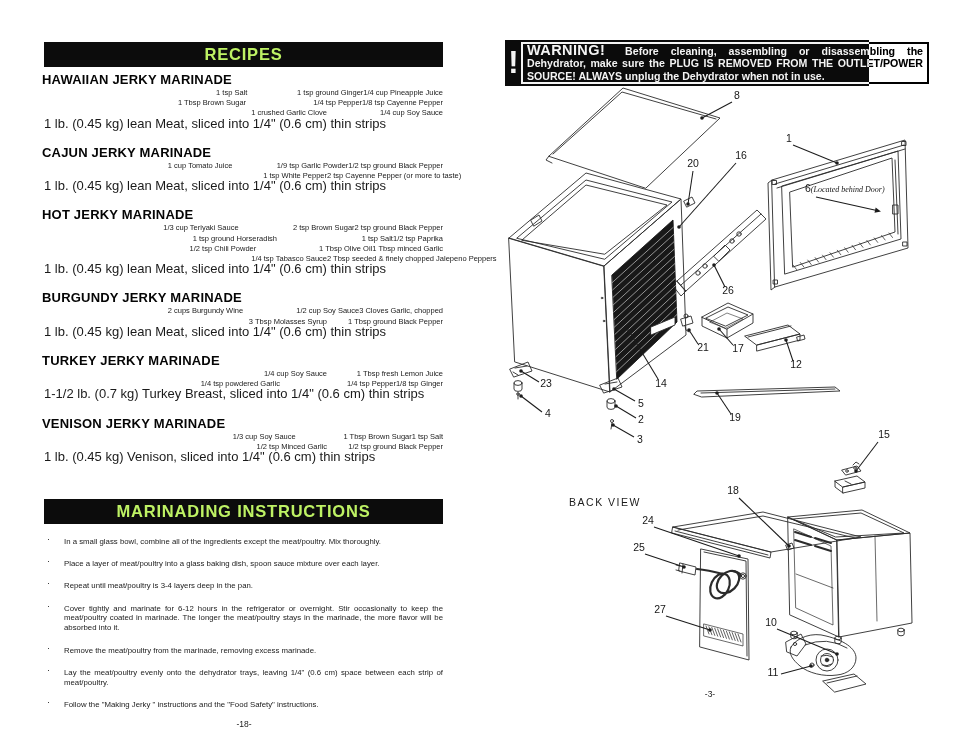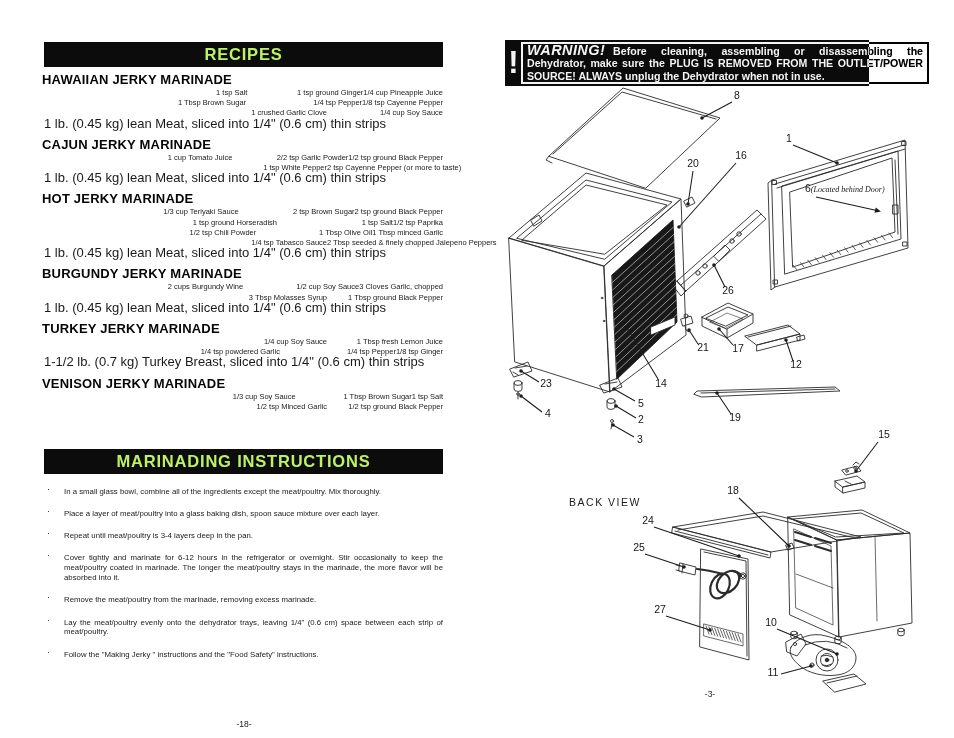--- a/index.html
+++ b/index.html
@@ -3,21 +3,21 @@
 <meta charset="utf-8">
 <style>
   html,body{margin:0;padding:0;background:#e8e8e8;}
   .sheet{position:relative;width:954px;height:738px;background:#ffffff;overflow:hidden;
          font-family:"Liberation Sans",sans-serif;color:#1a1a1a;}
   
   .page-left{position:absolute;left:44px;top:42px;width:399px;}
   .bar{background:#0c0c0c;color:#bef264;height:25px;line-height:25px;text-align:center;
        font-weight:bold;font-size:16.5px;letter-spacing:.8px;}
   .bar2{margin-top:37px;}
-  .recipe{margin-top:8px;}
+  .recipe{margin-top:16px;}
   .recipe:first-child{margin-top:5px;}
   .r-title{font-weight:bold;font-size:13px;letter-spacing:.2px;color:#050505;margin:0 0 1px -2px;}
   .r-row{white-space:nowrap;font-size:7.5px;line-height:10.2px;text-align:right;}
   .rc{display:inline-block;vertical-align:top;overflow:visible;white-space:nowrap;}
   .rc1{width:144px;}
   .rc2{width:116px;}
   .r-foot{font-size:13px;line-height:10.2px;white-space:nowrap;}
   .instr{margin-top:2px;}
   .instr-item{position:relative;margin-top:12.5px;padding-left:20px;
               font-size:7.8px;line-height:9.8px;text-align:justify;}
@@ -26,21 +26,21 @@
   .pn-left{left:44px;width:400px;top:687px;margin-top:32px;}
   .pn-right{left:505px;width:410px;top:689px;}
   
   .warning-box{position:absolute;left:505px;top:40px;width:427px;height:46px;box-sizing:border-box;
       display:flex;isolation:isolate;padding:2px 3px 2px 1px;
       background:linear-gradient(90deg,#0b0b0b 0,#0b0b0b 85.2%,#ffffff 85.2%);}
   .warn-excl{width:15px;flex:0 0 15px;color:#fff;mix-blend-mode:difference;font-weight:bold;
       font-size:31px;line-height:42px;text-align:center;}
   .warn-body{flex:1;border:2px solid #fff;mix-blend-mode:difference;color:#fff;font-weight:bold;
       font-size:10.6px;line-height:12.4px;padding:0 4px;text-align:justify;}
-  .warn-title{font-size:14.5px;letter-spacing:.4px;padding-right:8px;font-style:italic;}
+  .warn-title{font-size:14.5px;letter-spacing:.4px;padding-right:20px;}
   
   .diagram-wrap{position:absolute;left:505px;top:85px;width:449px;height:640px;}
   svg text{font-family:"Liberation Sans",sans-serif;}
 </style>
 </head>
 <body>
 
 <div class="sheet">
 
   <div class="page-left">
@@ -48,21 +48,21 @@
     <div id="recipe-sections">
         <div class="recipe">
           <div class="r-title">HAWAIIAN JERKY MARINADE</div>
           <div class="r-row"><span class="rc rc1">1 tsp Salt</span><span class="rc rc2">1 tsp ground Ginger</span><span class="rc rc3">1/4 cup Pineapple Juice</span></div>
           <div class="r-row"><span class="rc rc1">1 Tbsp Brown Sugar</span><span class="rc rc2">1/4 tsp Pepper</span><span class="rc rc3">1/8 tsp Cayenne Pepper</span></div>
           <div class="r-row"><span class="rc rc1">1 crushed Garlic Clove</span><span class="rc rc2">1/4 cup Soy Sauce</span><span class="rc rc3"></span></div>
           <div class="r-foot">1 lb. (0.45 kg) lean Meat, sliced into 1/4" (0.6 cm) thin strips</div>
         </div>
         <div class="recipe">
           <div class="r-title">CAJUN JERKY MARINADE</div>
-          <div class="r-row"><span class="rc rc1">1 cup Tomato Juice</span><span class="rc rc2">2/2 tsp Garlic Powder</span><span class="rc rc3">1/2 tsp ground Black Pepper</span></div>
+          <div class="r-row"><span class="rc rc1">1 cup Tomato Juice</span><span class="rc rc2">1/9 tsp Garlic Powder</span><span class="rc rc3">1/2 tsp ground Black Pepper</span></div>
           <div class="r-row"><span class="rc rc1">1 tsp White Pepper</span><span class="rc rc2">2 tsp Cayenne Pepper (or more to taste)</span><span class="rc rc3"></span></div>
           <div class="r-foot">1 lb. (0.45 kg) lean Meat, sliced into 1/4" (0.6 cm) thin strips</div>
         </div>
         <div class="recipe">
           <div class="r-title">HOT JERKY MARINADE</div>
           <div class="r-row"><span class="rc rc1">1/3 cup Teriyaki Sauce</span><span class="rc rc2">2 tsp Brown Sugar</span><span class="rc rc3">2 tsp ground Black Pepper</span></div>
           <div class="r-row"><span class="rc rc1">1 tsp ground Horseradish</span><span class="rc rc2">1 tsp Salt</span><span class="rc rc3">1/2 tsp Paprika</span></div>
           <div class="r-row"><span class="rc rc1">1/2 tsp Chili Powder</span><span class="rc rc2">1 Tbsp Olive Oil</span><span class="rc rc3">1 Tbsp minced Garlic</span></div>
           <div class="r-row"><span class="rc rc1">1/4 tsp Tabasco Sauce</span><span class="rc rc2">2 Tbsp seeded &amp; finely chopped Jalepeno Peppers</span><span class="rc rc3"></span></div>
           <div class="r-foot">1 lb. (0.45 kg) lean Meat, sliced into 1/4" (0.6 cm) thin strips</div>
@@ -76,20 +76,21 @@
         <div class="recipe">
           <div class="r-title">TURKEY JERKY MARINADE</div>
           <div class="r-row"><span class="rc rc1">1/4 cup Soy Sauce</span><span class="rc rc2">1 Tbsp fresh Lemon Juice</span><span class="rc rc3"></span></div>
           <div class="r-row"><span class="rc rc1">1/4 tsp powdered Garlic</span><span class="rc rc2">1/4 tsp Pepper</span><span class="rc rc3">1/8 tsp Ginger</span></div>
           <div class="r-foot">1-1/2 lb. (0.7 kg) Turkey Breast, sliced into 1/4" (0.6 cm) thin strips</div>
         </div>
         <div class="recipe">
           <div class="r-title">VENISON JERKY MARINADE</div>
           <div class="r-row"><span class="rc rc1">1/3 cup Soy Sauce</span><span class="rc rc2">1 Tbsp Brown Sugar</span><span class="rc rc3">1 tsp Salt</span></div>
           <div class="r-row"><span class="rc rc1">1/2 tsp Minced Garlic</span><span class="rc rc2">1/2 tsp ground Black Pepper</span><span class="rc rc3"></span></div>
+          <div class="r-foot">1 lb. (0.45 kg) Venison, sliced into 1/4" (0.6 cm) thin strips</div>
         </div>
       </div>
     <div class="bar bar2">MARINADING INSTRUCTIONS</div>
     <div class="instr" id="instructions">
         <div class="instr-item"><span class="blt">·</span><span>In a small glass bowl, combine all of the ingredients except the meat/poultry.  Mix thoroughly.</span></div>
         <div class="instr-item"><span class="blt">·</span><span>Place a layer of meat/poultry  into a glass baking dish, spoon sauce mixture over each layer.</span></div>
         <div class="instr-item"><span class="blt">·</span><span>Repeat until meat/poultry is 3-4 layers deep in the pan.</span></div>
         <div class="instr-item"><span class="blt">·</span><span>Cover tightly and marinate for 6-12 hours in the refrigerator or overnight.  Stir occasionally to keep the meat/poultry coated in marinade.  The longer the meat/poultry stays in the marinade, the more flavor will be absorbed into it.</span></div>
         <div class="instr-item"><span class="blt">·</span><span>Remove the meat/poultry from the marinade, removing excess marinade.</span></div>
         <div class="instr-item"><span class="blt">·</span><span>Lay the meat/poultry evenly onto the dehydrator trays, leaving 1/4" (0.6 cm) space between each strip of meat/poultry.</span></div>

